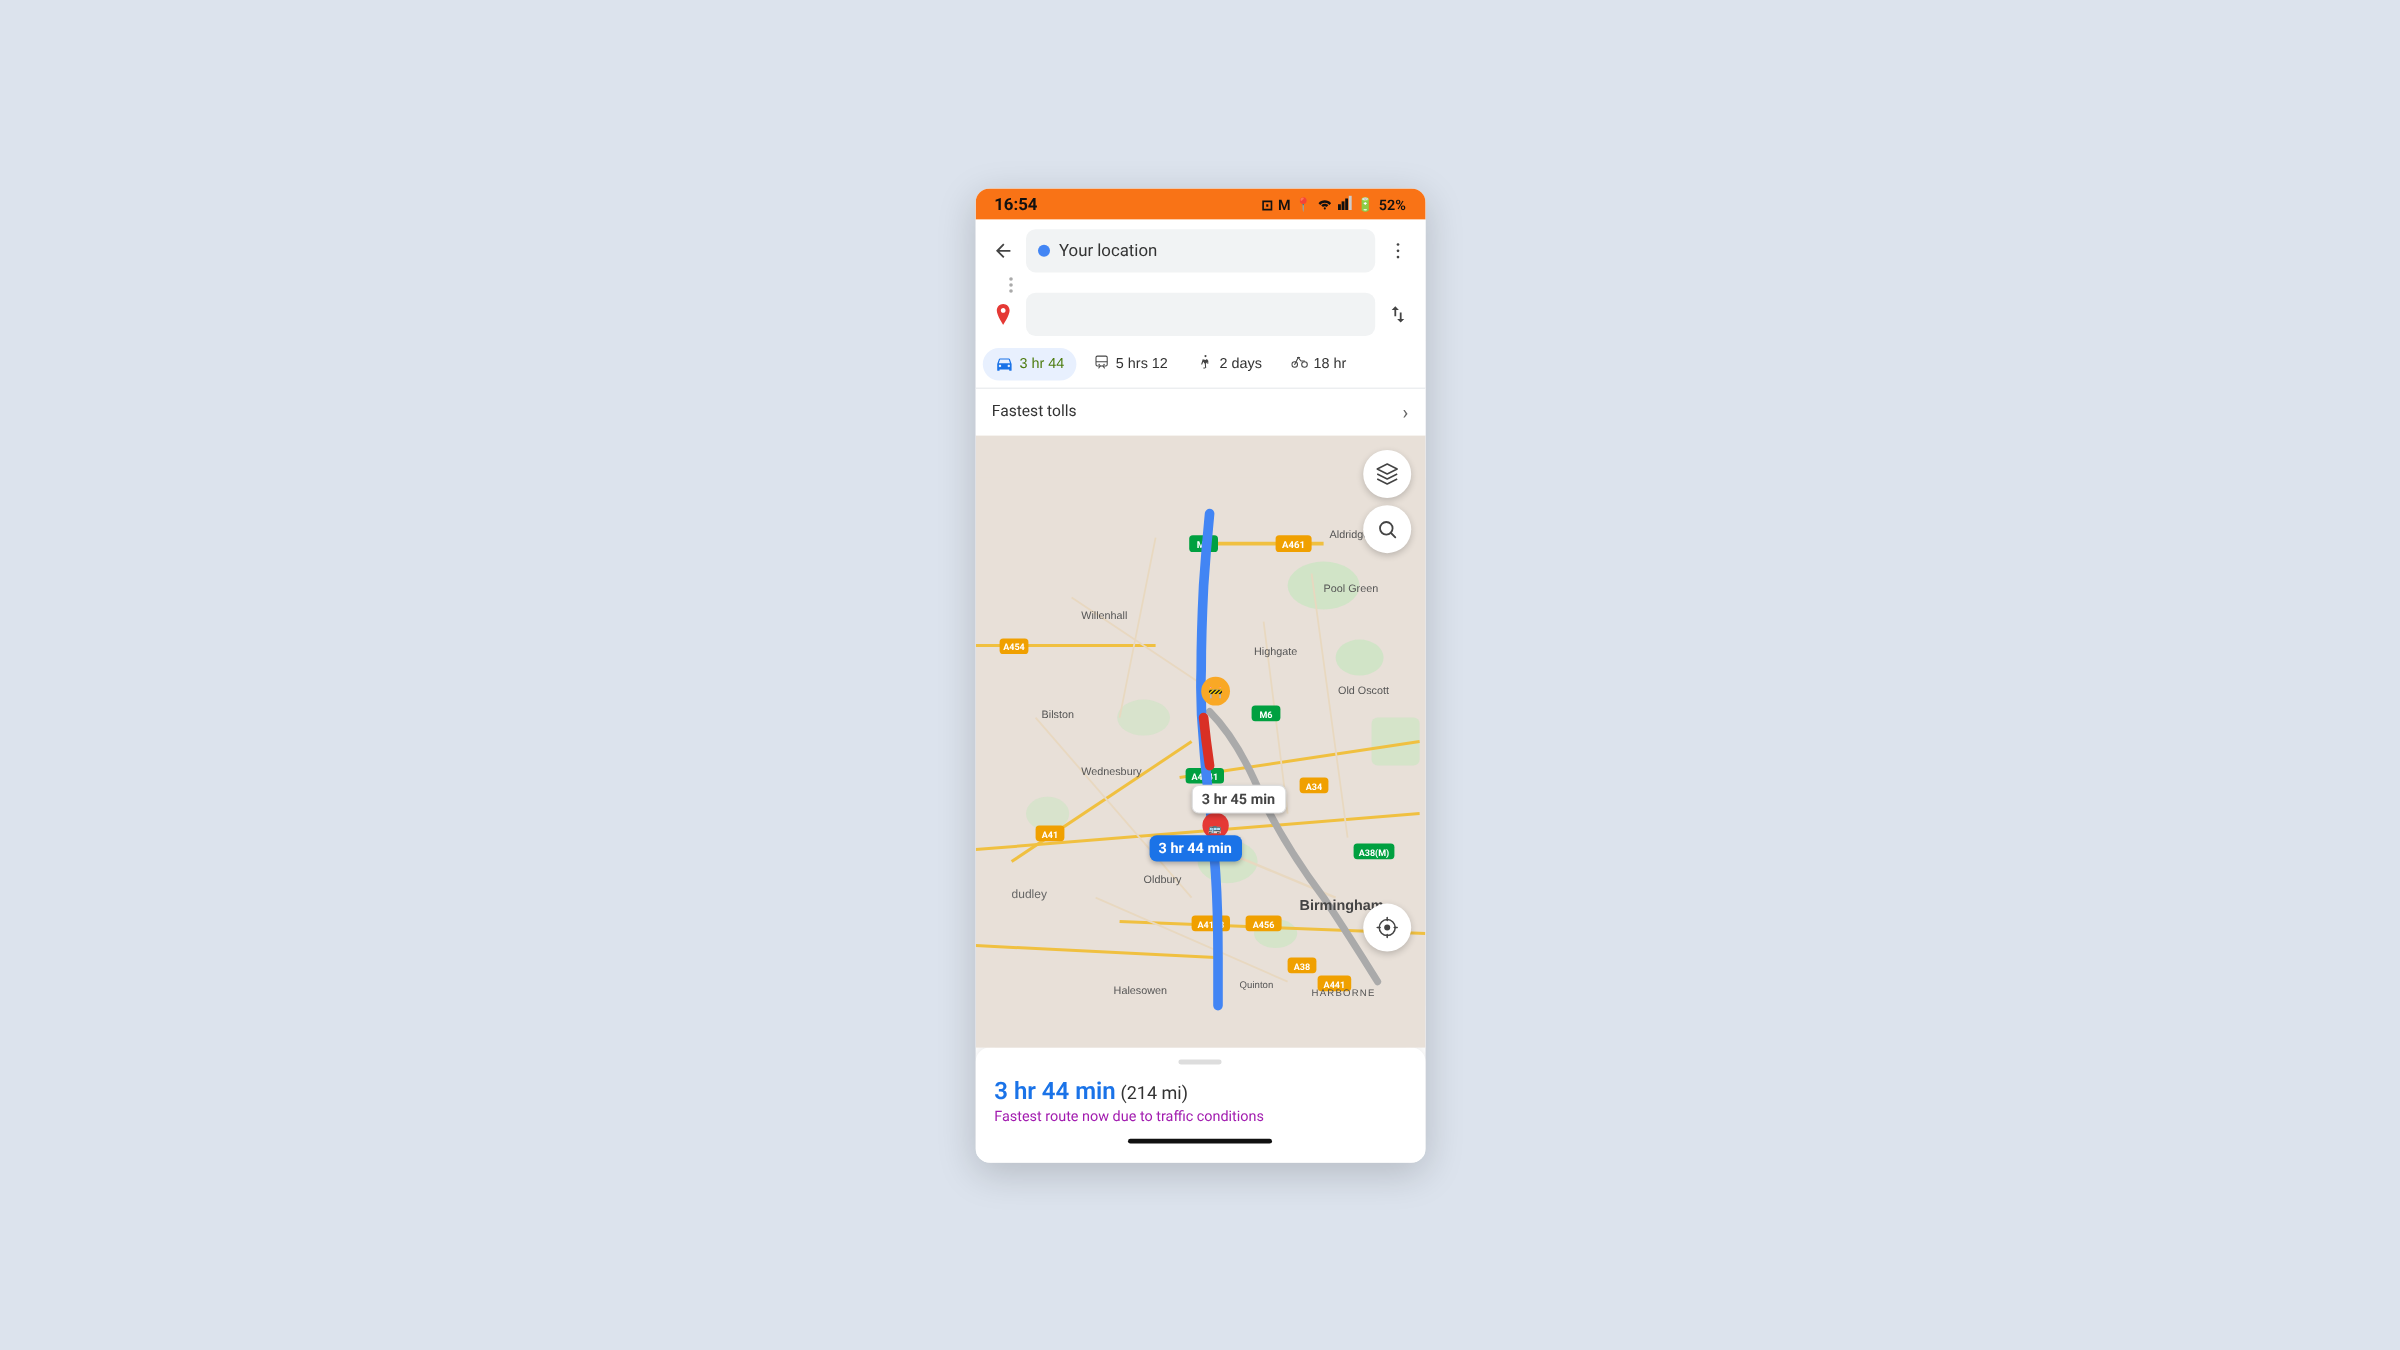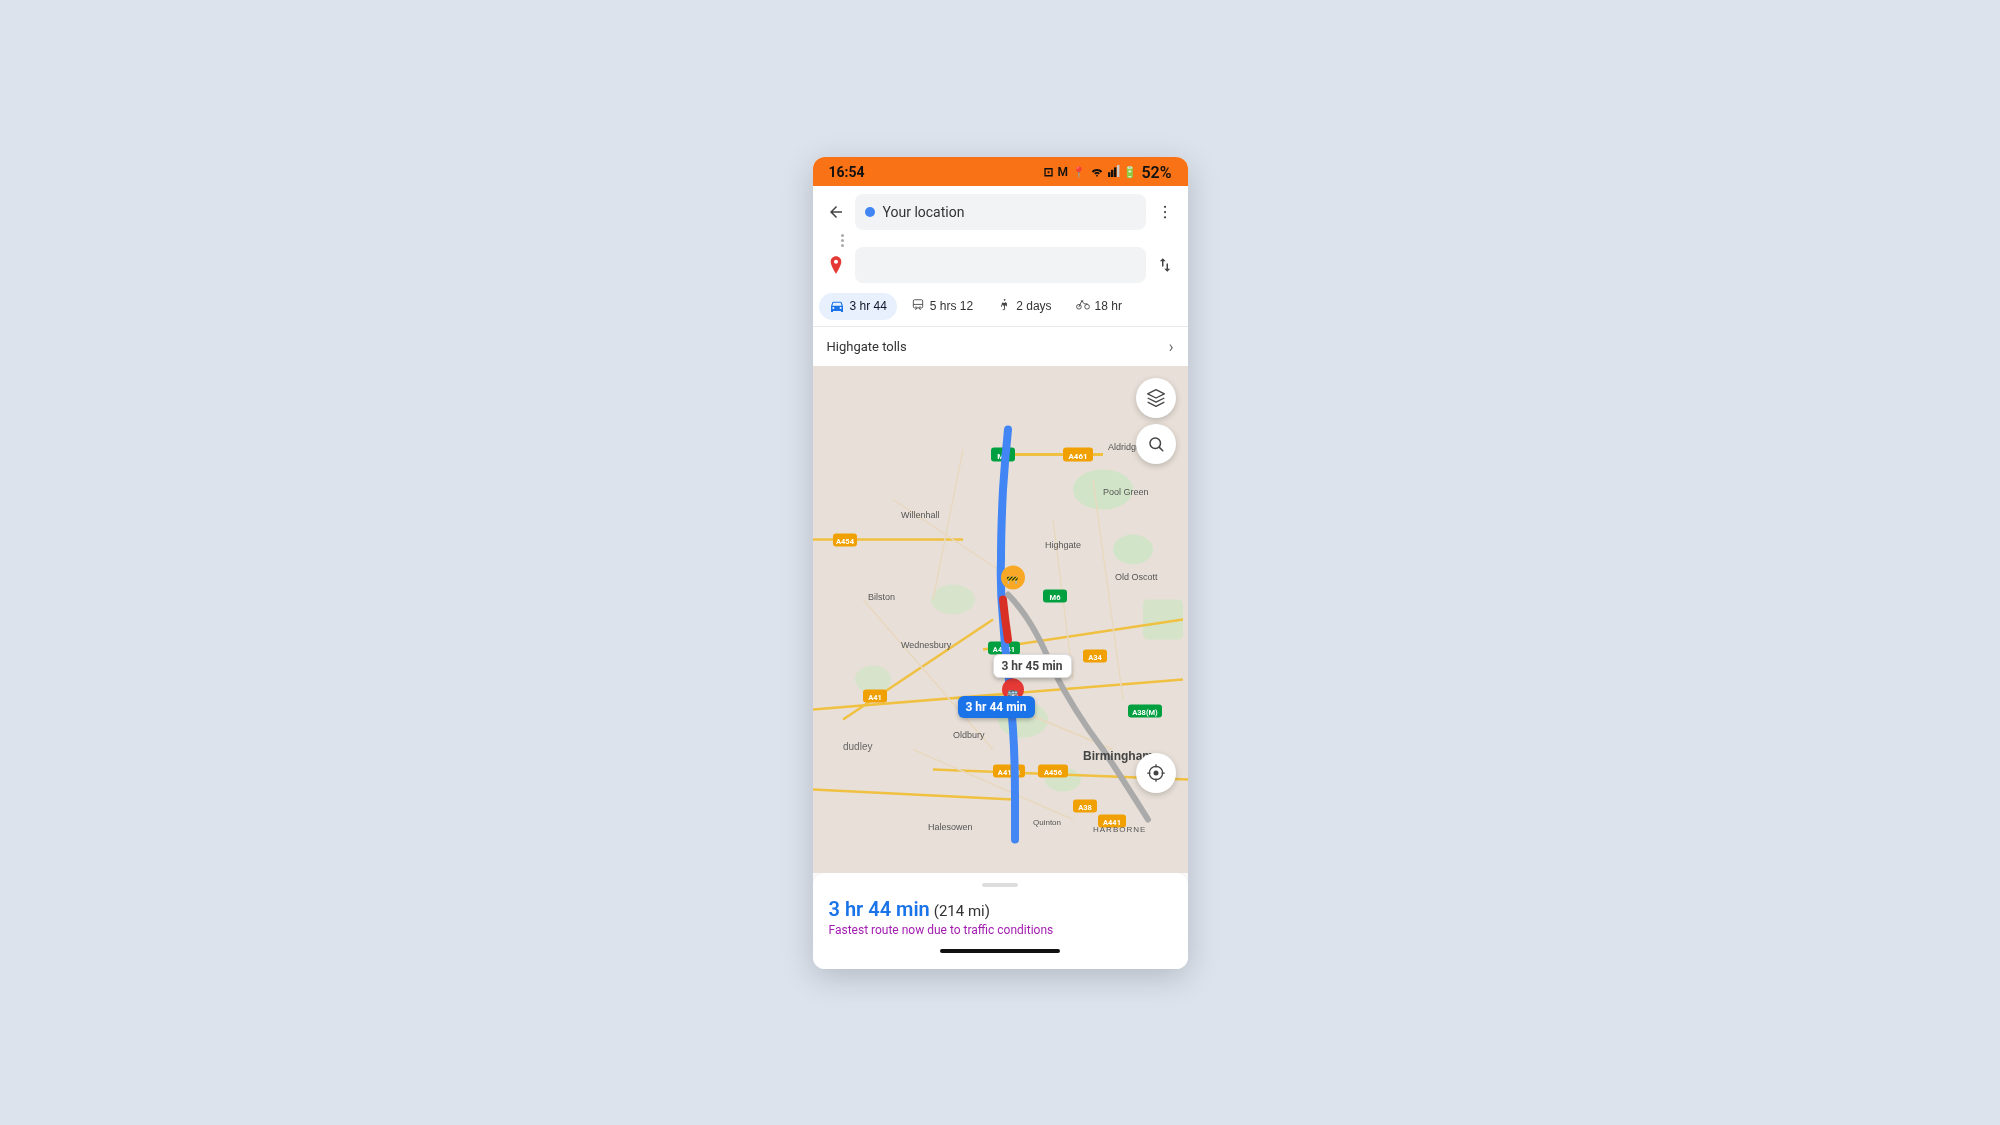--- a/index.html
+++ b/index.html
@@ -137,21 +137,21 @@
       font-size: 12px;
       font-weight: 500;
       cursor: pointer;
       border: none;
       background: transparent;
       color: #333;
       white-space: nowrap;
     }
     .transport-tab.active {
       background: #e8f0fe;
-      color: #0f172a;
+      color: #4d7c0f;
     }
     .transport-tab .tab-icon { font-size: 14px; }
     
     .avoiding-row {
       display: flex;
       align-items: center;
       justify-content: space-between;
       padding: 10px 14px;
       background: #fff;
       border-top: 1px solid #e8eaed;
@@ -296,21 +296,21 @@
       </span>
       <span>
         <svg width="12" height="12" viewBox="0 0 20 20">
             <rect x="0" y="12" width="4" height="8" fill="#111"></rect>
             <rect x="5" y="8" width="4" height="12" fill="#111"></rect>
             <rect x="10" y="4" width="4" height="16" fill="#111"></rect>
             <rect x="15" y="0" width="4" height="20" fill="#ccc"></rect>
           </svg>
       </span>
       <span style="font-size:11px;">🔋</span>
-      <span style="font-size:16px;">52%</span>
+      <span style="font-size:12px;">52%</span>
     </div>
   </div>
 
   <div class="route-bar">
     <div class="route-row">
       <button class="back-btn">
         <svg width="18" height="18" viewBox="0 0 24 24" fill="none">
             <path d="M20 11H7.83l5.59-5.59L12 4l-8 8 8 8 1.41-1.41L7.83 13H20v-2z" fill="#444"></path>
           </svg>
       </button>
@@ -390,21 +390,21 @@
             <circle cx="19" cy="15" r="4" stroke="#444" stroke-width="1.5"></circle>
             <path d="M5 15l5-10 4 5h5" stroke="#444" stroke-width="1.5" stroke-linecap="round"></path>
             <path d="M9 5h3" stroke="#444" stroke-width="1.5" stroke-linecap="round"></path>
           </svg>
       </span>
       <span>18 hr</span>
     </button>
   </div>
 
   <div class="avoiding-row">
-    <span>Highgate tolls</span>
+    <span>Fastest tolls</span>
     <span class="chevron">›</span>
   </div>
 
   <div class="map-area">
 
     <svg class="map-canvas" viewBox="0 0 375 440" xmlns="http://www.w3.org/2000/svg">
 
       <rect width="375" height="440" fill="#e8e0d8"></rect>
 
       <ellipse cx="290" cy="90" rx="30" ry="20" fill="#c8e6c0" opacity="0.7"></ellipse>

